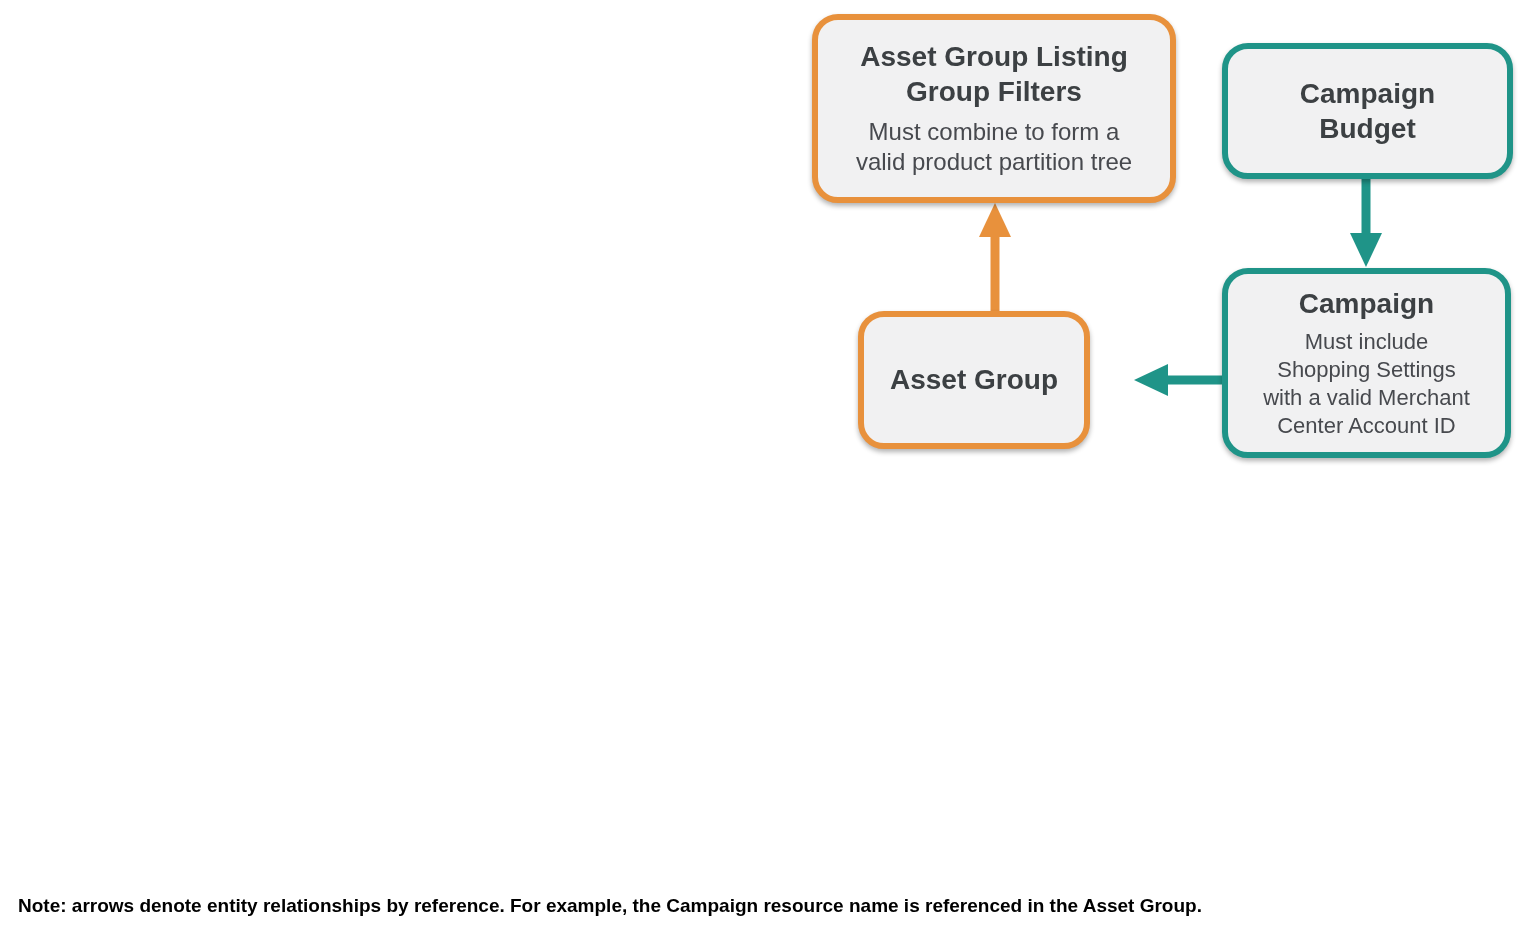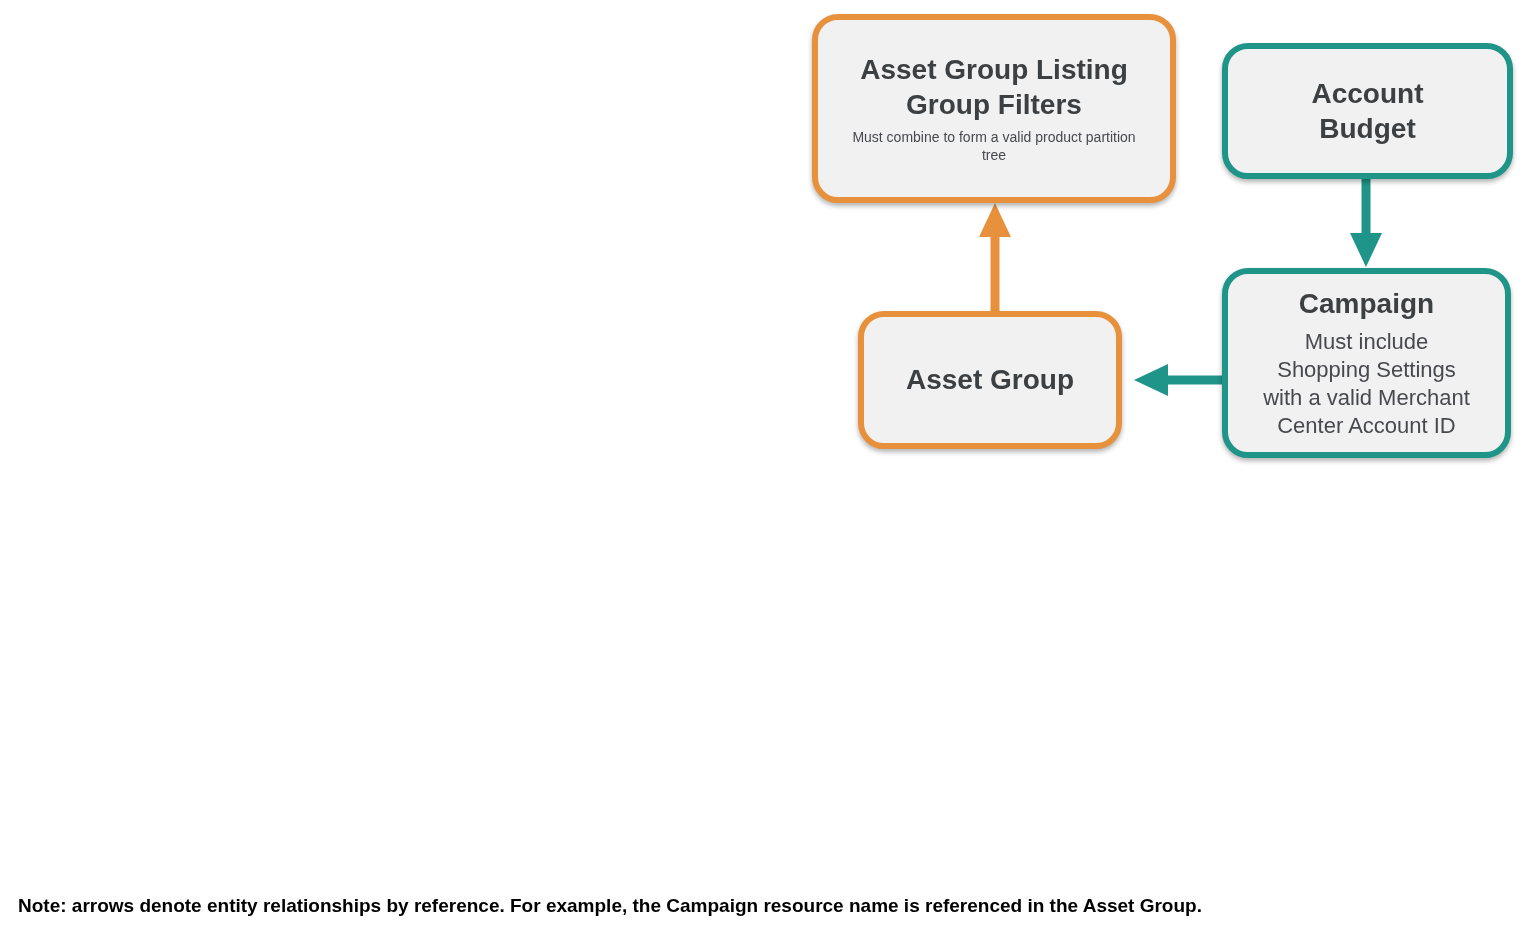--- a/index.html
+++ b/index.html
@@ -30,21 +30,21 @@
   .node.teal   { border: 6px solid #1f9488; }
   .node-title {
     color: #3c4043;
     font-weight: bold;
     font-size: 28px;
     line-height: 1.26;
   }
   .node-title.narrow { max-width: 185px; }
   .node-subtitle {
     color: #47494e;
-    font-size: 14px;
+    font-size: 24px;
     line-height: 1.28;
     margin-top: 7px;
   }
   .node-subtitle.campaign-sub { max-width: 212px; font-size: 22px; }
   .node-subtitle.filters-sub { max-width: 305px; }
   .footnote {
     position: absolute;
     left: 18px;
     top: 895px;
     color: #000000;
@@ -75,27 +75,27 @@
       <polygon points="1134,380 1168,364 1168,396" fill="#1f9488"></polygon>
     </g>
   </svg>
 
   <div class="node orange" style="left:812px; top:14px; width:364px; height:189px;">
     <div class="node-title">Asset Group Listing Group Filters</div>
     <div class="node-subtitle filters-sub">Must combine to form a valid product partition tree</div>
   </div>
 
   <div class="node teal" style="left:1222px; top:43px; width:291px; height:136px;">
-    <div class="node-title narrow">Account Budget</div>
+    <div class="node-title narrow">Campaign Budget</div>
   </div>
 
   <div class="node teal" style="left:1222px; top:268px; width:289px; height:190px;">
     <div class="node-title">Campaign</div>
     <div class="node-subtitle campaign-sub">Must include Shopping Settings with a valid Merchant Center Account ID</div>
   </div>
 
-  <div class="node orange" style="left:858px; top:311px; width:264px; height:138px;">
+  <div class="node orange" style="left:858px; top:311px; width:232px; height:138px;">
     <div class="node-title">Asset Group</div>
   </div>
 
   <div class="footnote">Note: arrows denote entity relationships by reference. For example, the Campaign resource name is referenced in the Asset Group.</div>
 
 </div>
 
 </body></html>

